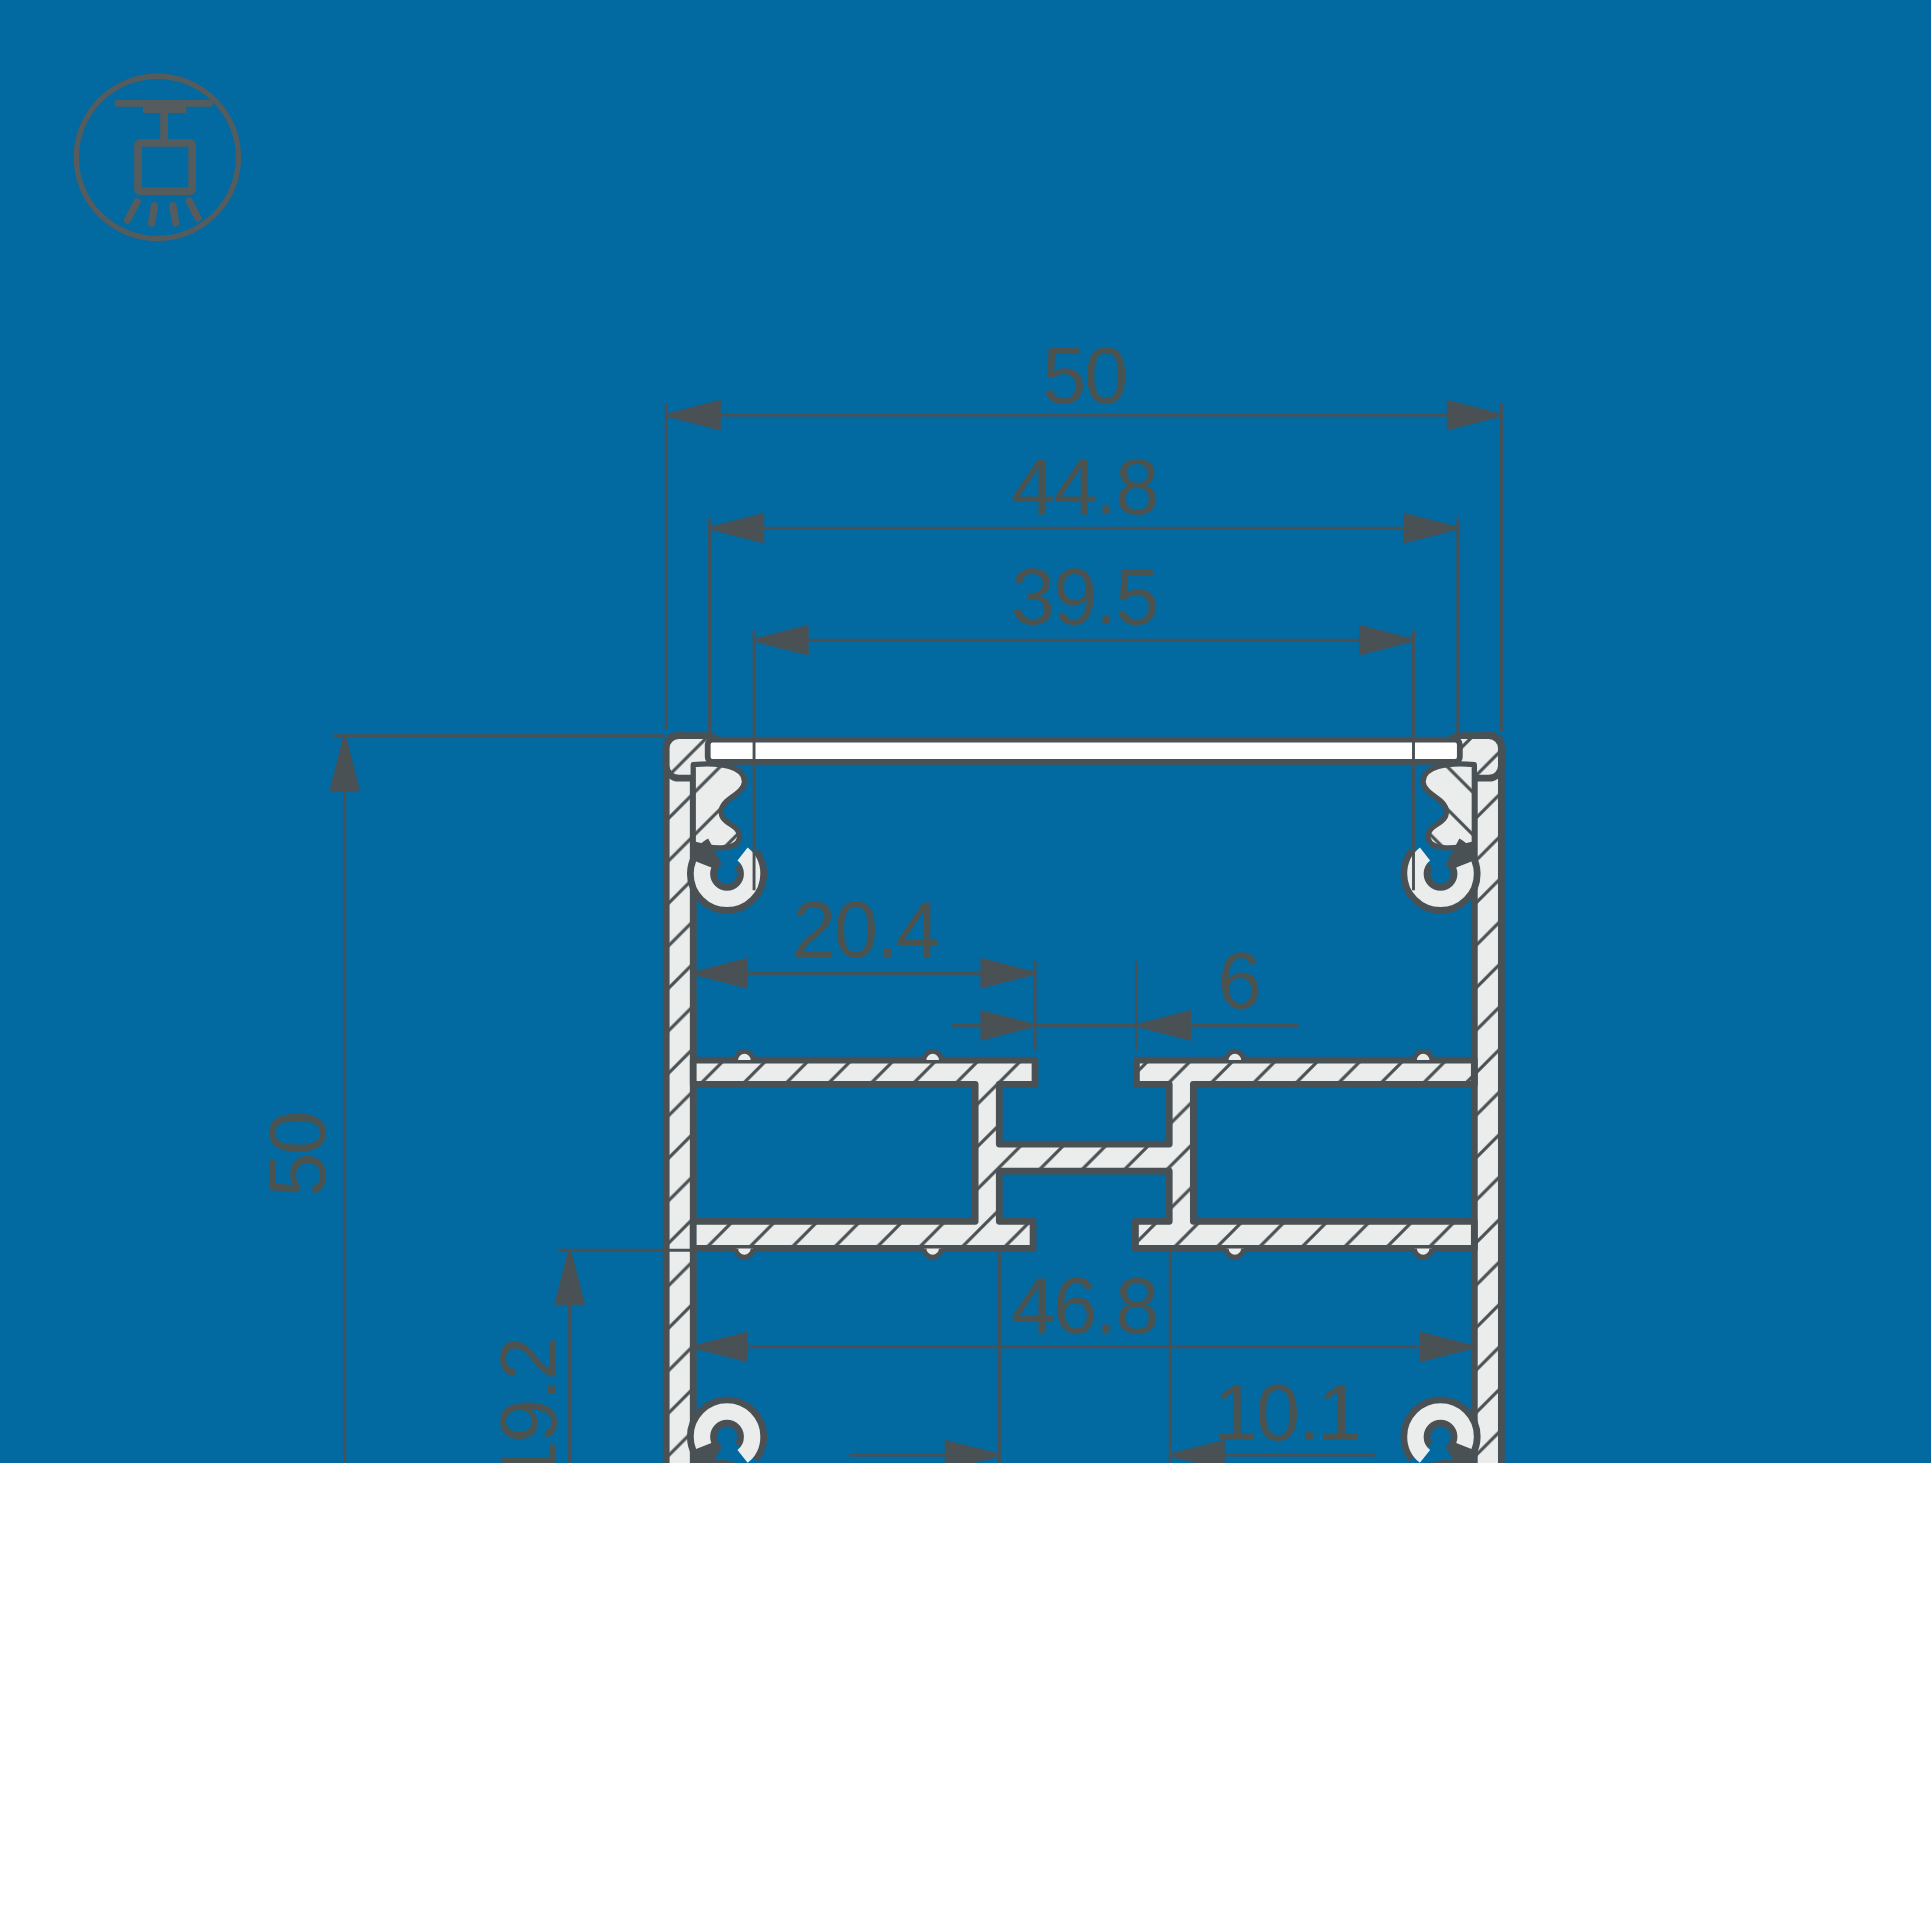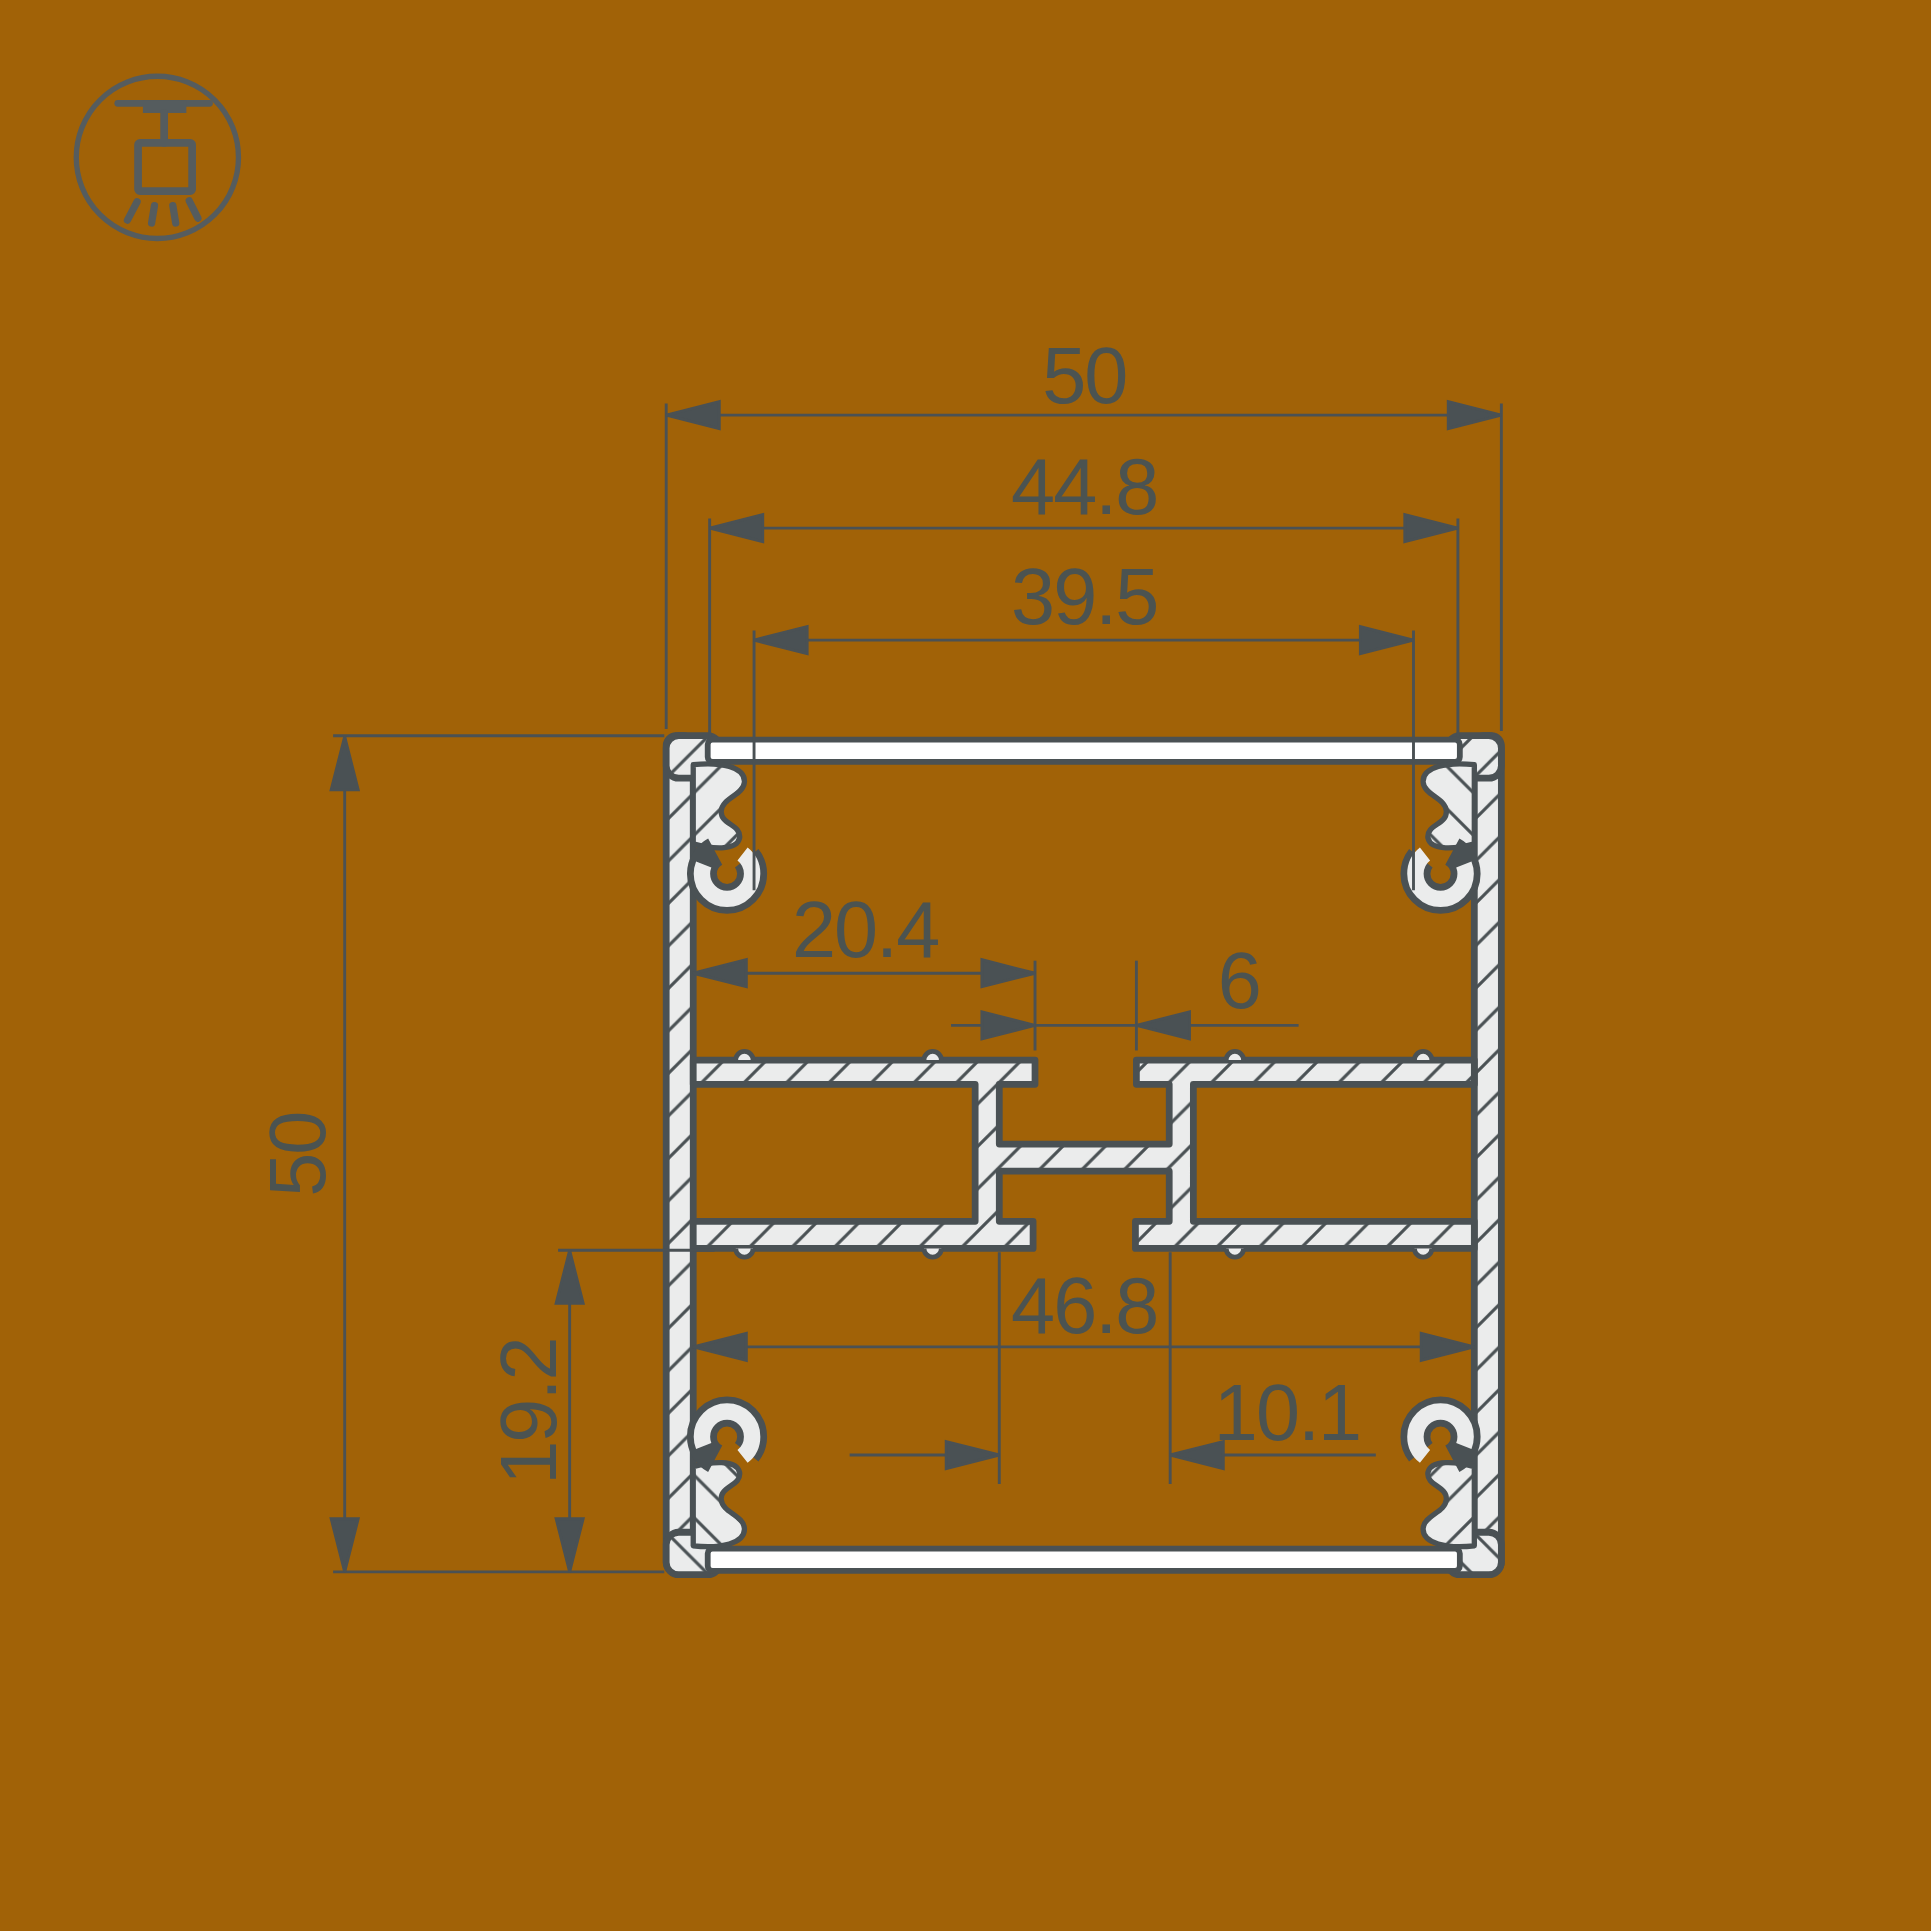--- a/index.html
+++ b/index.html
@@ -1,16 +1,16 @@
 <!DOCTYPE html>
 <html><head>
 <meta charset="utf-8">
 <style>
   html,body{margin:0;padding:0;background:#ffffff;}
-  .page{position:relative;width:1931px;height:1931px;background:#a16207;overflow:hidden;text-align:center;}
+  .page{position:relative;width:1931px;height:1463px;background:#0369a1;overflow:hidden;text-align:center;}
   svg{display:block;}
   text{font-family:"Liberation Sans","DejaVu Sans",sans-serif;font-weight:400;letter-spacing:-2px;}
 </style>
 </head>
 <body>
 
 <div class="page">
 <svg width="1931" height="1931" viewBox="0 0 2000 2000">
   <defs>
     <pattern id="hatch" width="44" height="44" patternUnits="userSpaceOnUse">

